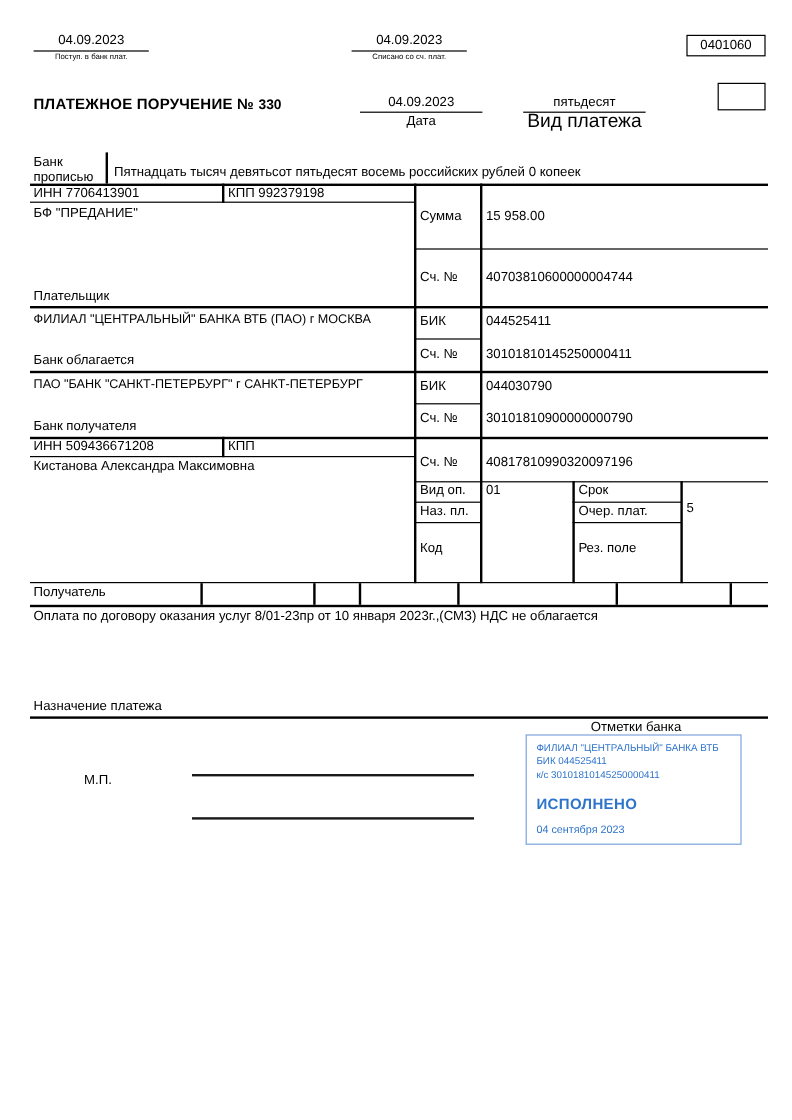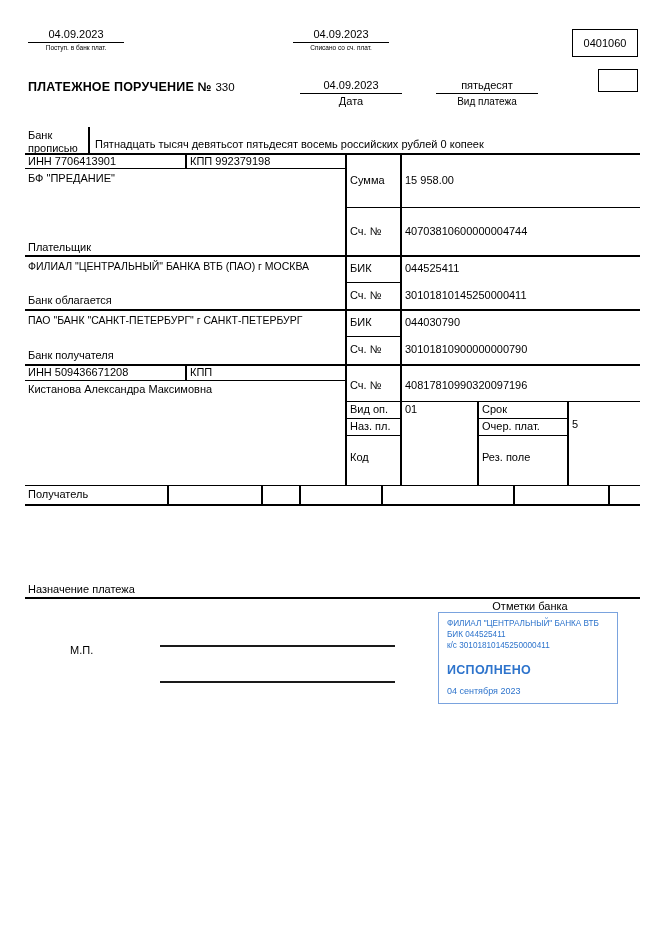--- a/index.html
+++ b/index.html
@@ -13,21 +13,21 @@
   .hl{position:absolute;background:#000;height:1px;}
   .hl2{position:absolute;background:#000;height:2px;}
   .vl{position:absolute;background:#000;width:1.5px;}
   .fg{position:absolute;text-align:center;}
   .fg .fg-value{font-size:11px;line-height:13px;}
   .fg .fg-line{border-top:1.2px solid #000;margin-top:1px;}
   .fg .fg-label{font-size:6.5px;line-height:8px;margin-top:1px;color:#000;}
   .box{position:absolute;border:1.5px solid #000;box-sizing:border-box;}
   .code-box{display:flex;align-items:center;justify-content:center;font-size:11px;}
   .title{position:absolute;font-size:12.5px;font-weight:bold;letter-spacing:.2px;white-space:nowrap;}
-  .title .num{font-weight:normal;font-size:11.5px;letter-spacing:0;}
+  .title .num{font-weight:bold;font-size:11.5px;letter-spacing:0;}
   .sigline{position:absolute;background:#1a1a1a;height:1.5px;}
   .stamp{
     position:absolute;left:438px;top:612px;width:180px;height:92px;
     border:1.5px solid #7aa3de;box-sizing:border-box;padding:5px 8px;
     color:#2e74cc;
   }
   .stamp .s-line{font-size:8.2px;line-height:11px;white-space:nowrap;}
   .stamp .s-status{font-size:12.5px;font-weight:bold;margin-top:12px;letter-spacing:.3px;}
   .stamp .s-date{font-size:9px;margin-top:9px;}
 </style>
@@ -39,37 +39,37 @@
   <div class="fg" style="left:28px;top:28px;width:96px">
     <div class="fg-value">04.09.2023</div>
     <div class="fg-line"></div>
     <div class="fg-label">Поступ. в банк плат.</div>
   </div>
   <div class="fg" style="left:293px;top:28px;width:96px">
     <div class="fg-value">04.09.2023</div>
     <div class="fg-line"></div>
     <div class="fg-label">Списано со сч. плат.</div>
   </div>
-  <div class="box code-box" style="left:572px;top:29px;width:66px;height:28px">
+  <div class="box code-box" style="left:572px;top:29px;width:66px;height:18px">
     <span>0401060</span>
   </div>
 
   <div class="title" style="left:28px;top:80px">
     <span>ПЛАТЕЖНОЕ ПОРУЧЕНИЕ №</span>
     <span class="num">330</span>
   </div>
   <div class="fg" style="left:300px;top:79px;width:102px">
     <div class="fg-value">04.09.2023</div>
     <div class="fg-line"></div>
     <div class="fg-label" style="font-size:11px;line-height:13px">Дата</div>
   </div>
   <div class="fg" style="left:436px;top:79px;width:102px">
     <div class="fg-value">пятьдесят</div>
     <div class="fg-line"></div>
-    <div class="fg-label" style="font-size:10px;line-height:13px">Вид платежа</div>
+    <div class="fg-label" style="font-size:16px;line-height:13px">Вид платежа</div>
   </div>
   <div class="box" style="left:598px;top:69px;width:40px;height:23px"></div>
 
   <div class="t" style="left:28px;top:129px;width:58px;white-space:normal;line-height:12.5px">Банк прописью</div>
   <div class="t" style="left:95px;top:138px">Пятнадцать тысяч девятьсот пятьдесят восемь российских рублей 0 копеек</div>
   <div class="vl" style="left:88px;top:127px;height:26px"></div>
 
   <div class="hl2" style="left:25px;top:153px;width:615px"></div>
   <div class="hl" style="left:25px;top:168px;width:320px"></div>
   <div class="hl" style="left:345px;top:207px;width:295px"></div>
@@ -140,20 +140,21 @@
   <div class="t" style="left:405px;top:403px">01</div>
   <div class="t" style="left:482px;top:403px">Срок</div>
 
   <div class="t" style="left:350px;top:420px">Наз. пл.</div>
   <div class="t" style="left:482px;top:420px">Очер. плат.</div>
   <div class="t" style="left:572px;top:418px">5</div>
 
   <div class="t" style="left:350px;top:451px">Код</div>
   <div class="t" style="left:482px;top:451px">Рез. поле</div>
 
+  <div class="t" style="left:28px;top:508px">Оплата по договору оказания услуг 8/01-23пр от 10 января 2023г.,(СМЗ) НДС не облагается</div>
   <div class="t" style="left:28px;top:583px">Назначение платежа</div>
   <div class="hl2" style="left:25px;top:597px;width:615px"></div>
 
   <div class="t" style="left:440px;top:600px;width:180px;text-align:center">Отметки банка</div>
   <div class="t" style="left:70px;top:644px">М.П.</div>
   <div class="sigline" style="left:160px;top:645px;width:235px"></div>
   <div class="sigline" style="left:160px;top:681px;width:235px"></div>
 
   <div class="stamp" style="color: rgb(46, 116, 204); border-color: rgb(122, 163, 222);">
     <div class="s-line">ФИЛИАЛ "ЦЕНТРАЛЬНЫЙ" БАНКА ВТБ</div>

